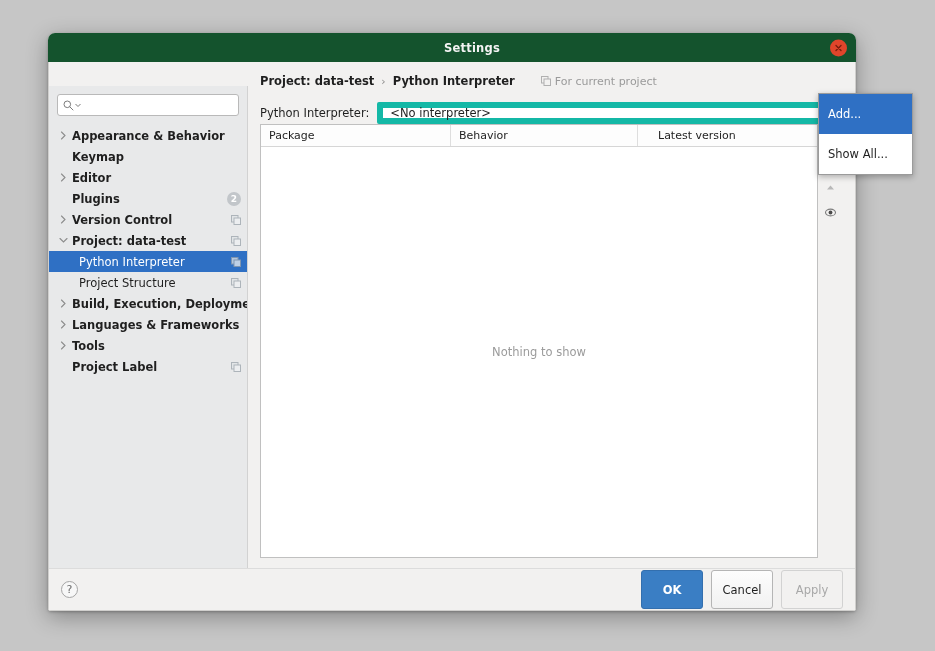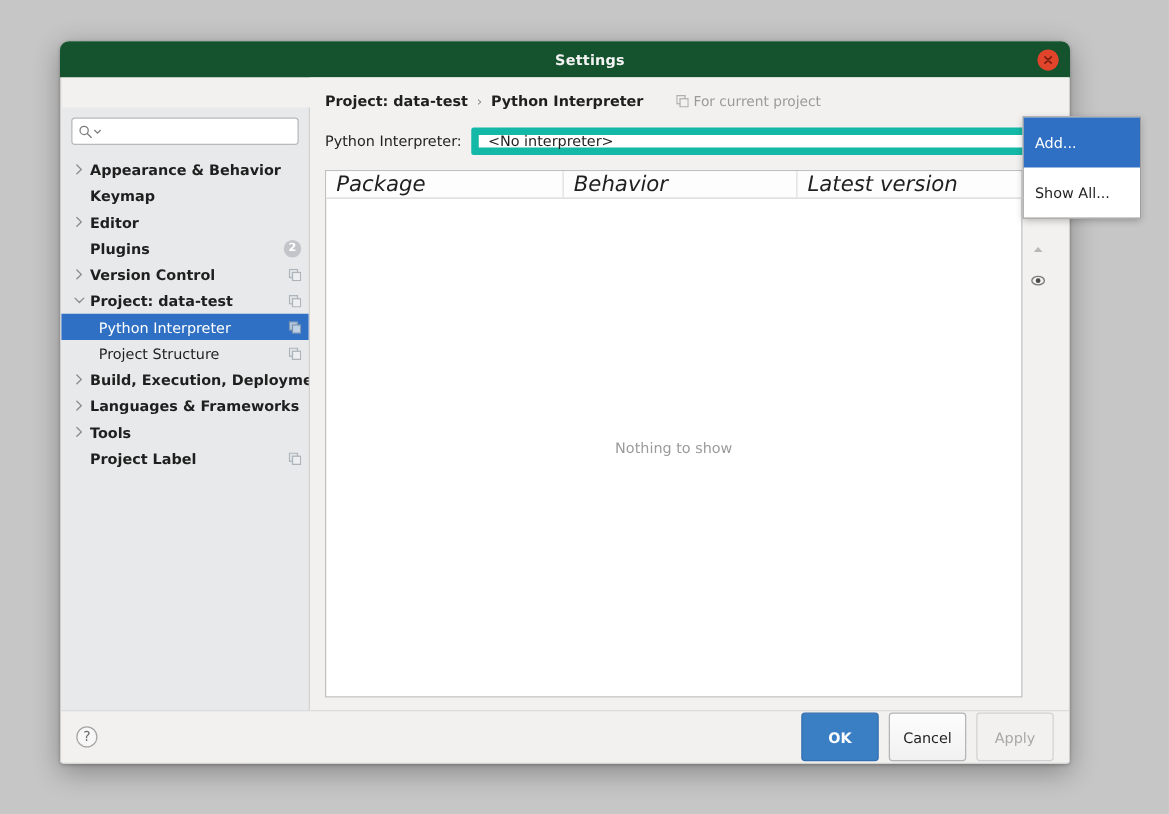--- a/index.html
+++ b/index.html
@@ -153,21 +153,20 @@
   .crumb { font-weight: bold; color: #1f1f1f; }
   .crumb-sep { color: #8a8a8a; margin: 0 7px; font-size: 11px; }
   #for-current {
     margin-left: 26px;
     display: flex; align-items: center; gap: 4px;
     color: #9a9a9a; font-size: 11px;
   }
 
   #interp-row {
     display: flex; align-items: center;
-    margin-bottom: 12px;
   }
   #interp-label { font-size: 11.5px; color: #1f1f1f; margin-right: 8px; }
   #interp-combo {
     flex: 1;
     height: 22px;
     background: #ffffff;
     border: 6px solid #14b8a6;
     border-radius: 2px;
     display: flex; align-items: center;
     padding: 0 4px 0 7px;
@@ -193,29 +192,28 @@
     position: relative;
   }
   #table-head {
     display: flex;
     height: 22px;
     border-bottom: 1px solid #d6d6d6;
     background: #fdfdfd;
     flex: none;
   }
   .th {
-    font-size: 17px;
+    font-size: 11px;
     color: #1f1f1f;
     display: flex; align-items: center;
     padding-left: 8px;
     border-right: 1px solid #dedede;
     cursor: pointer;
-    font-style: italic;
-  }
-  .th:last-child { border-right: none; }
+  }
+  .th:last-child { border-right: none; margin-left: 12px; }
   .th.c0 { width: 190px; }
   .th.c1 { width: 187px; }
   .th.c2 { flex: 1; }
   #table-body {
     flex: 1;
     display: flex;
     align-items: center;
     justify-content: center;
   }
   #empty-text { font-size: 11.5px; color: #9b9b9b; }

